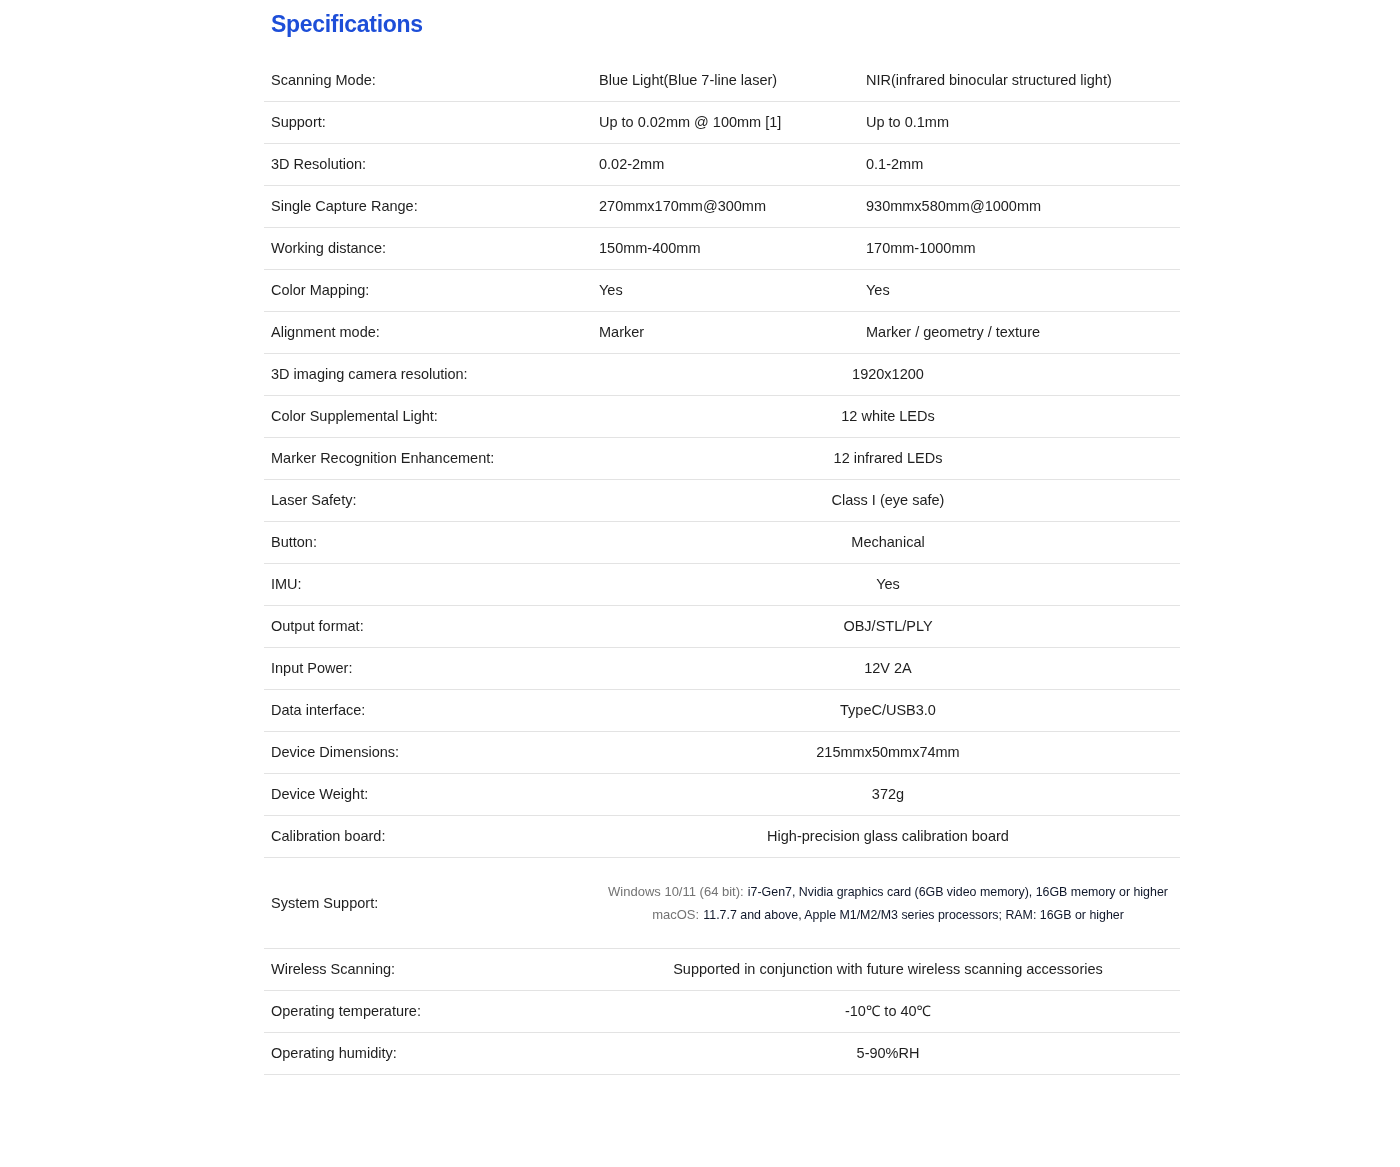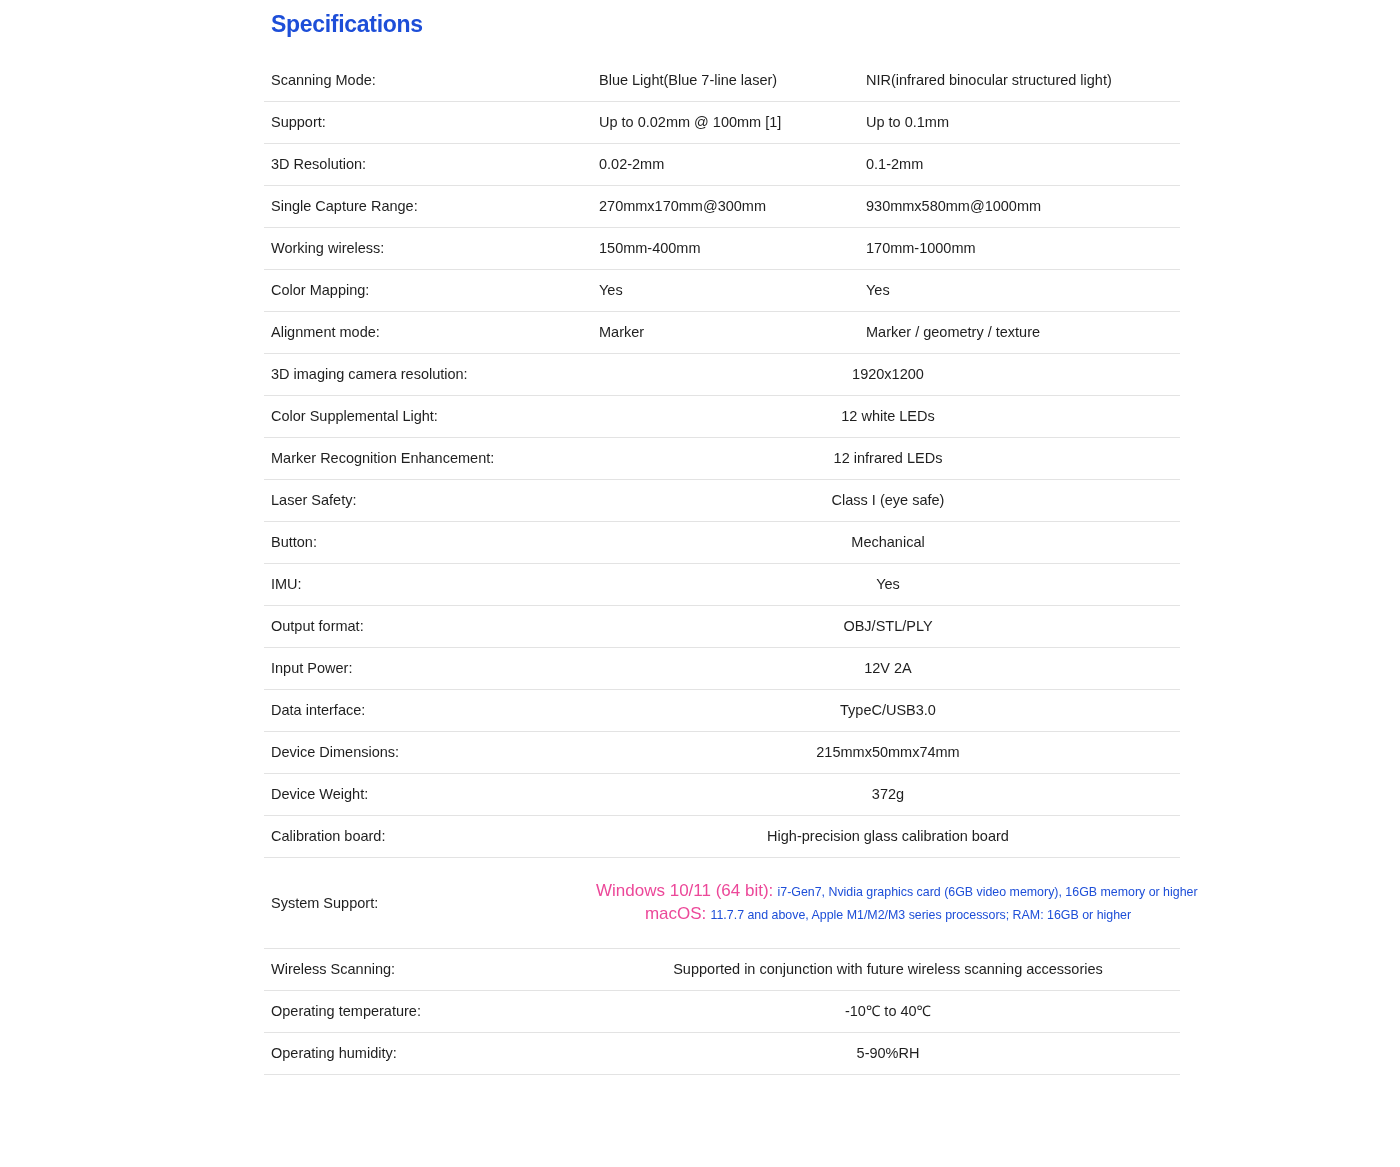--- a/index.html
+++ b/index.html
@@ -77,27 +77,27 @@
     padding-top: 22px;
     padding-bottom: 22px;
   }
   .sys-line {
     font-size: 15px;
     line-height: 21px;
     color: #1a1a1a;
     white-space: nowrap;
   }
   .sys-os {
-    font-size: 17px;
+    font-size: 13px;
     font-weight: 400;
-    color: #ec4899;
+    color: #737373;
   }
   .sys-detail {
     font-size: 12.4px;
-    color: #1d4ed8;
+    color: #0f172a;
   }
   .sys-block {
     text-align: left;
     padding-left: 14px;
   }
 </style>
 </head>
 <body>
 
 <div class="page">
@@ -122,21 +122,21 @@
           <td class="c-label">3D Resolution:</td>
           <td class="c-v1">0.02-2mm</td>
           <td class="c-v2">0.1-2mm</td>
         </tr>
         <tr>
           <td class="c-label">Single Capture Range:</td>
           <td class="c-v1">270mmx170mm@300mm</td>
           <td class="c-v2">930mmx580mm@1000mm</td>
         </tr>
         <tr>
-          <td class="c-label">Working wireless:</td>
+          <td class="c-label">Working distance:</td>
           <td class="c-v1">150mm-400mm</td>
           <td class="c-v2">170mm-1000mm</td>
         </tr>
         <tr>
           <td class="c-label">Color Mapping:</td>
           <td class="c-v1">Yes</td>
           <td class="c-v2">Yes</td>
         </tr>
         <tr>
           <td class="c-label">Alignment mode:</td>

